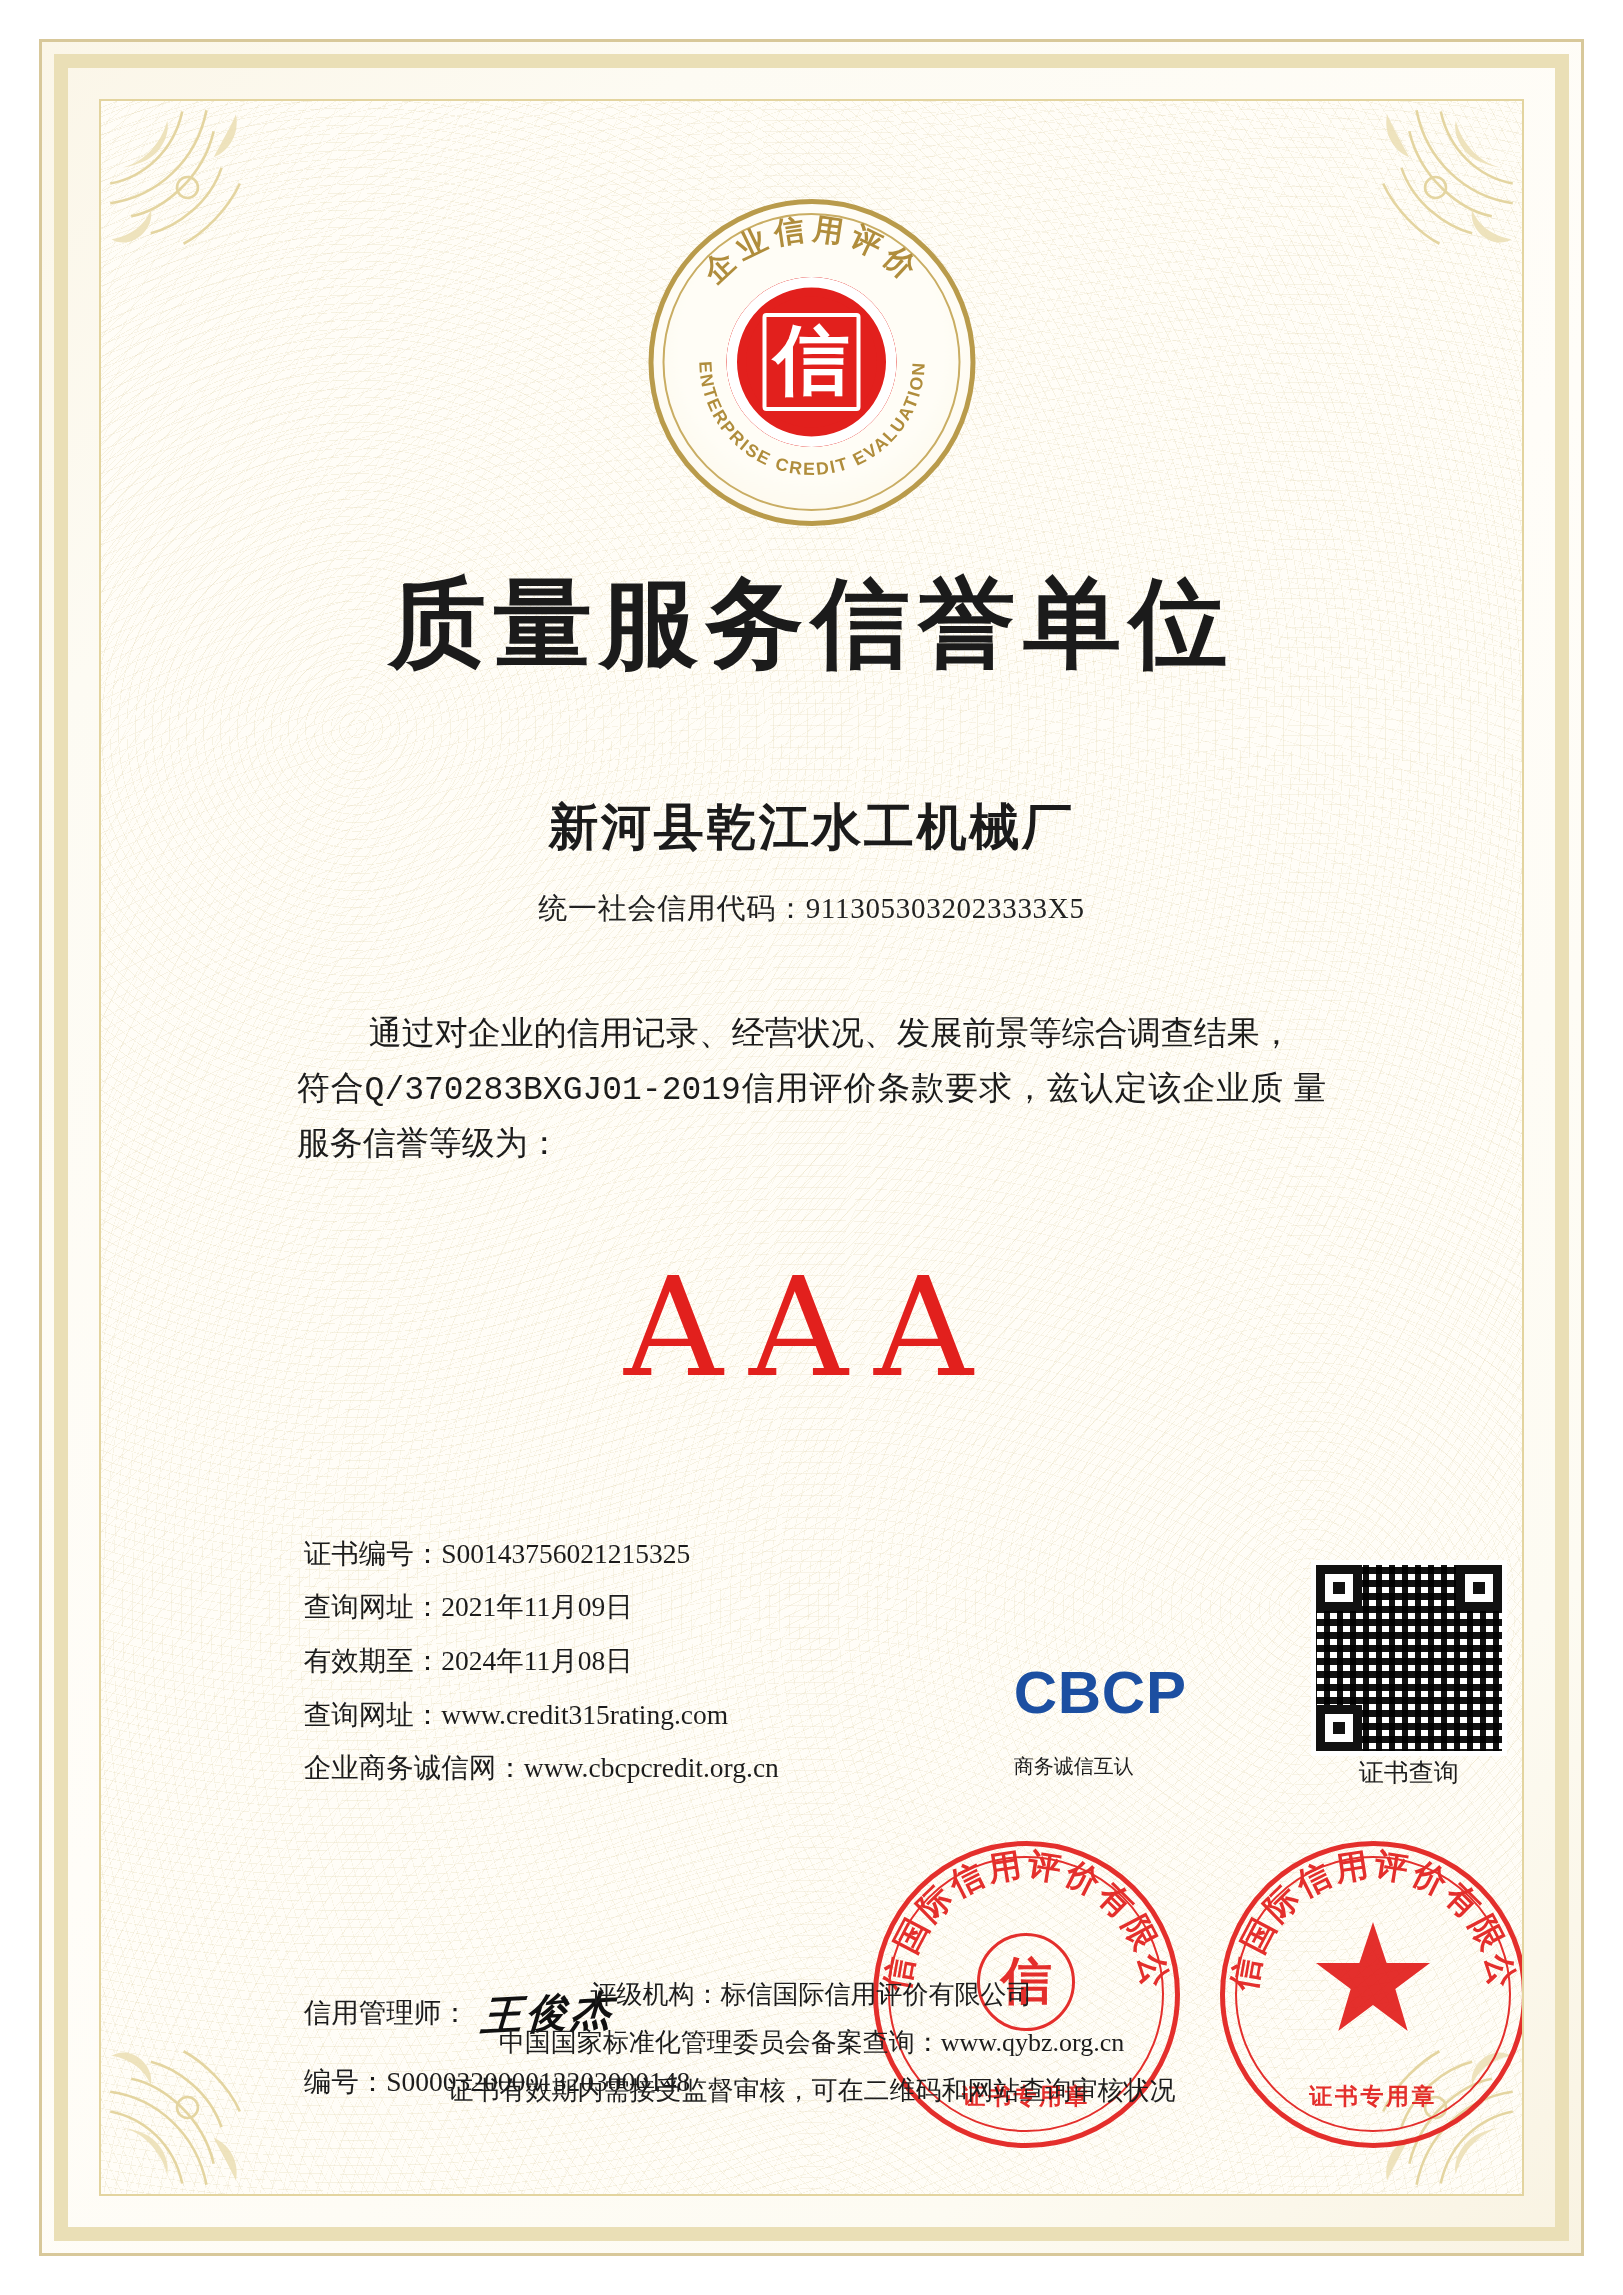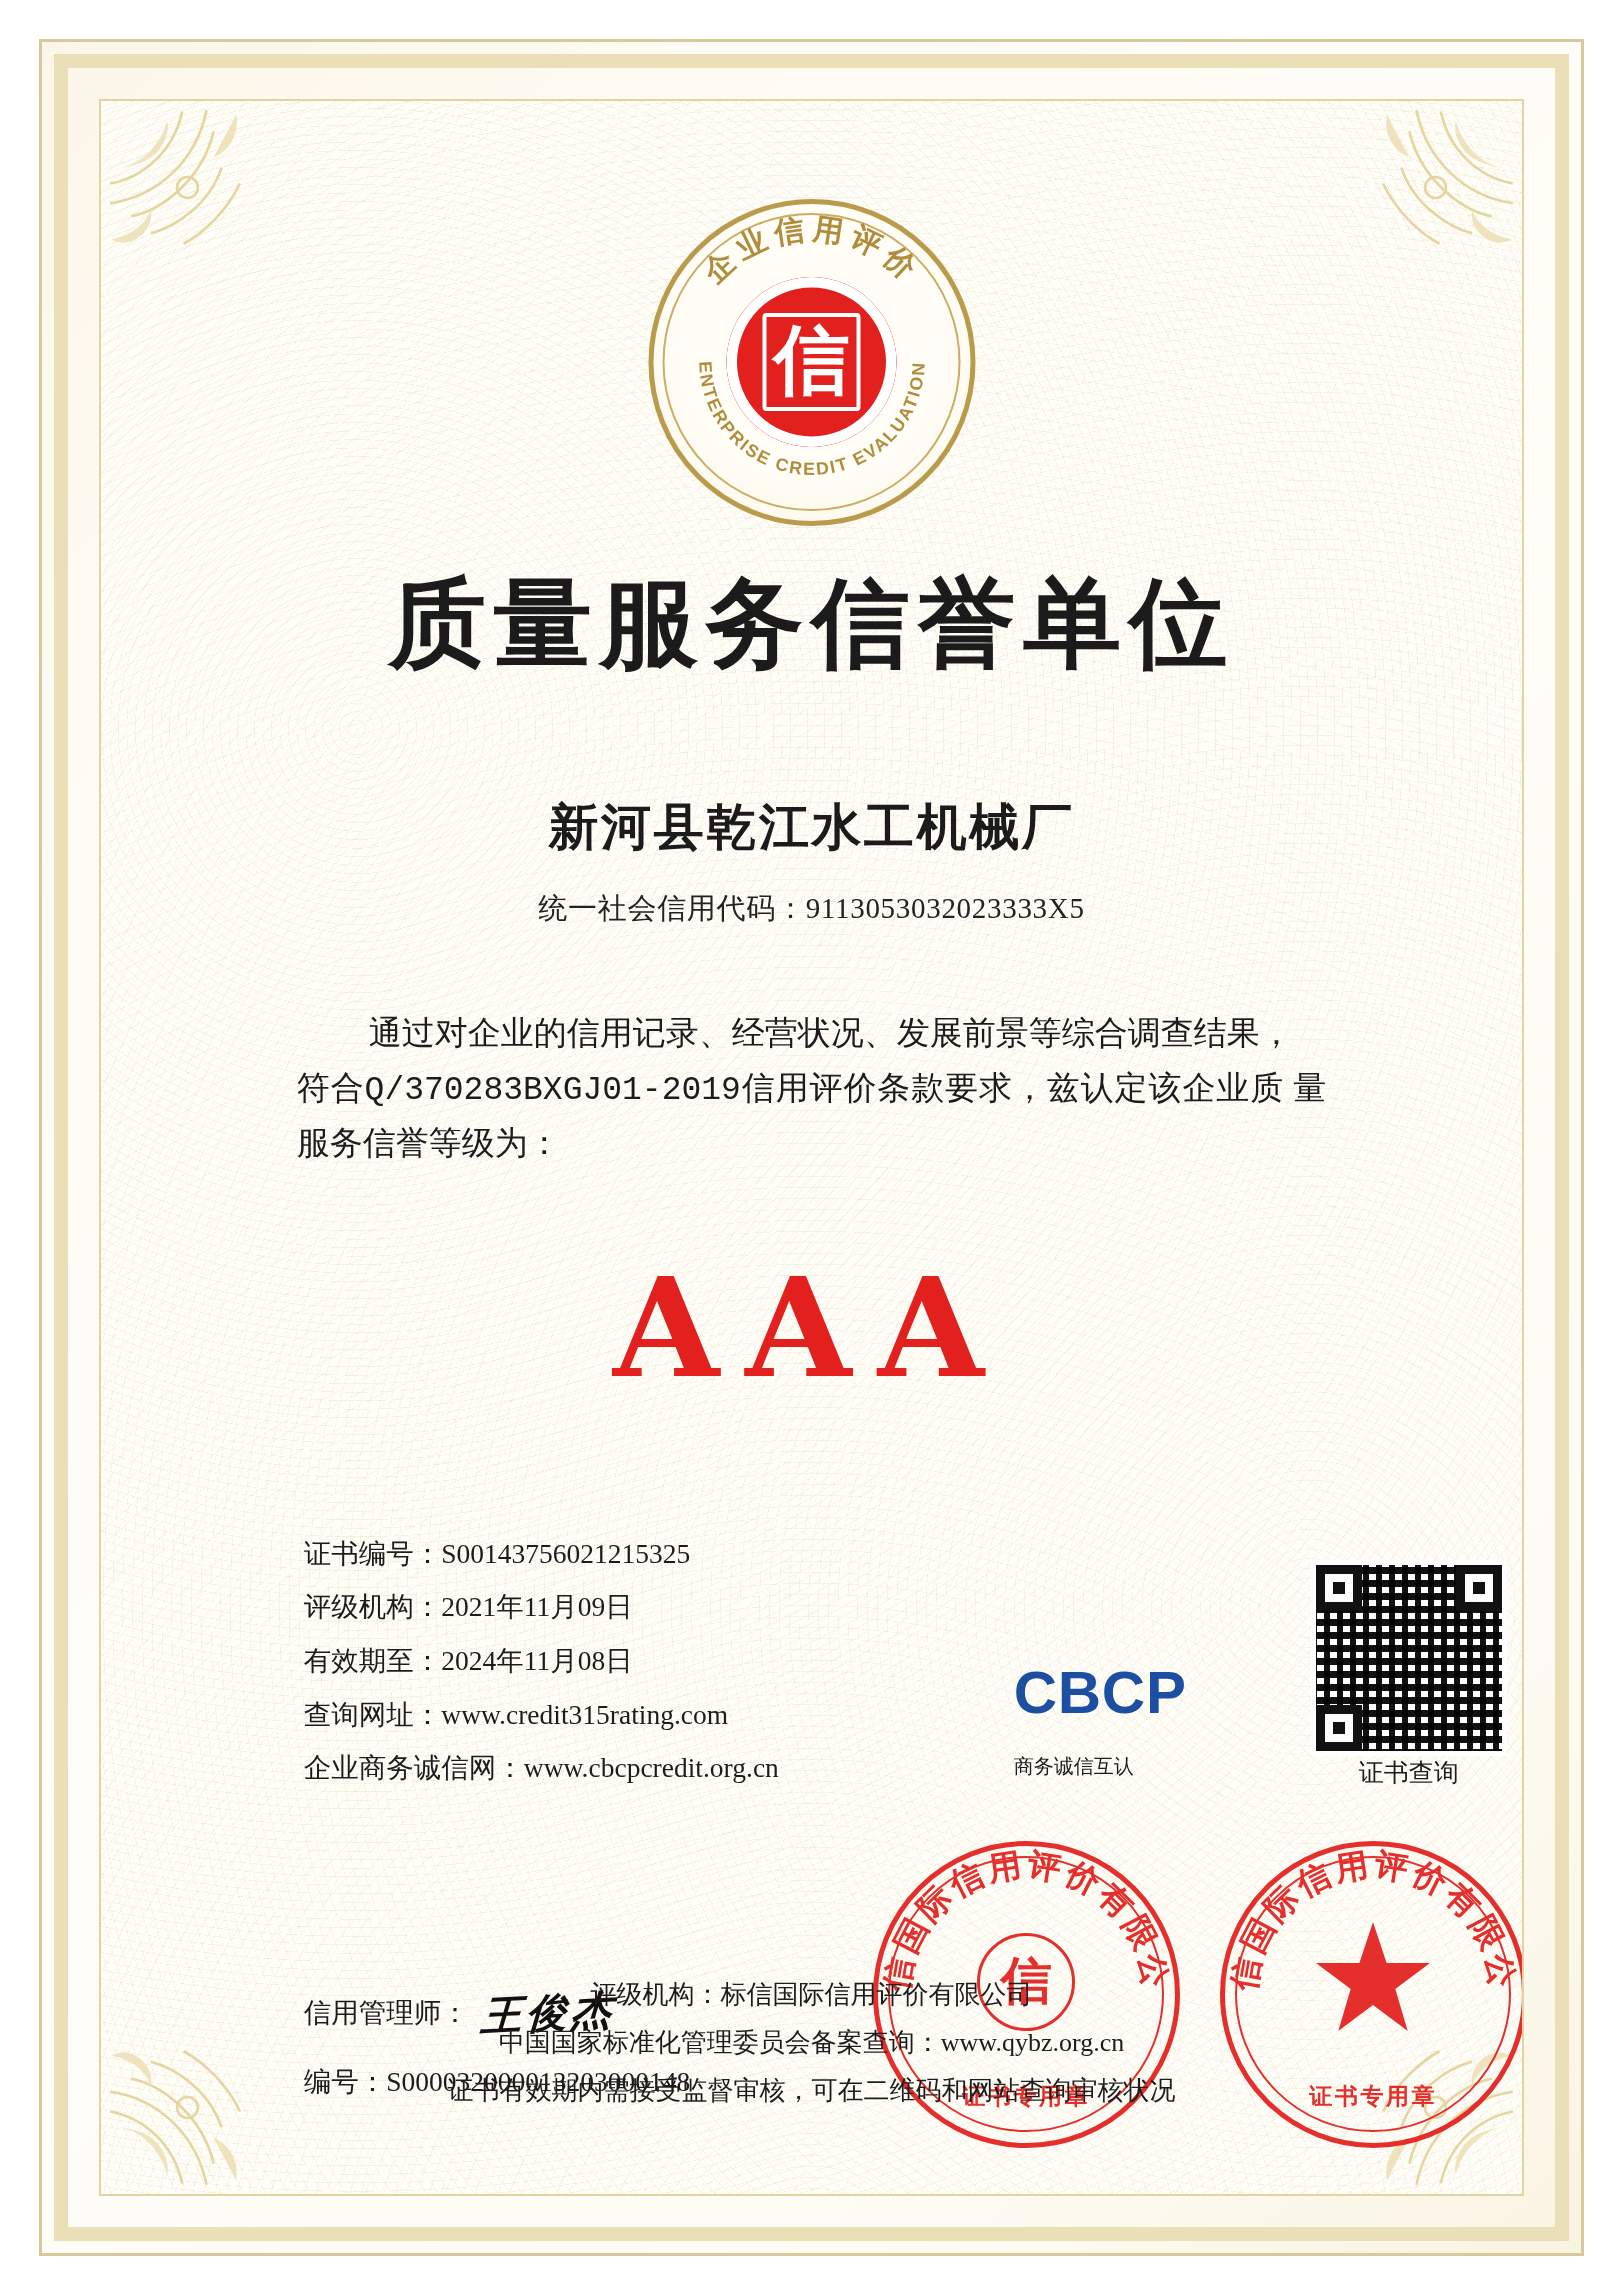--- a/index.html
+++ b/index.html
@@ -188,21 +188,21 @@
   .mono-inline { font-family: "Liberation Mono", monospace; letter-spacing: 0px; }
 
   
   .grade {
     position: absolute;
     top: 1158px;
     left: 0; right: 0;
     text-align: center;
     color: #e2201d;
     font-family: "DejaVu Serif", serif;
-    font-weight: 700;
+    font-weight: 400;
     font-size: 137px;
     letter-spacing: 26px;
     line-height: 1;
   }
 
   
   .info-block {
     position: absolute;
     left: 203px;
     top: 1426px;
@@ -463,21 +463,21 @@
           <div class="body-para">
             <span class="indent">通过对企业的信用记录、经营状况、发展前景等综合调查结果，</span>
             <span>符合</span><span class="mono-inline">Q/370283BXGJ01-2019</span><span>信用评价条款要求，兹认定该企业质</span>
             <span>量服务信誉等级为：</span>
           </div>
 
           <div class="grade">AAA</div>
 
           <div class="info-block">
             <div class="row">证书编号：S00143756021215325</div>
-            <div class="row">评级机构：2021年11月09日</div>
+            <div class="row">查询网址：2021年11月09日</div>
             <div class="row">有效期至：2024年11月08日</div>
             <div class="row">查询网址：www.credit315rating.com</div>
             <div class="row">企业商务诚信网：www.cbcpcredit.org.cn</div>
           </div>
 
           <div class="cbcp">
             <div class="logo">CBCP</div>
             <div class="cap">商务诚信互认</div>
           </div>
 

